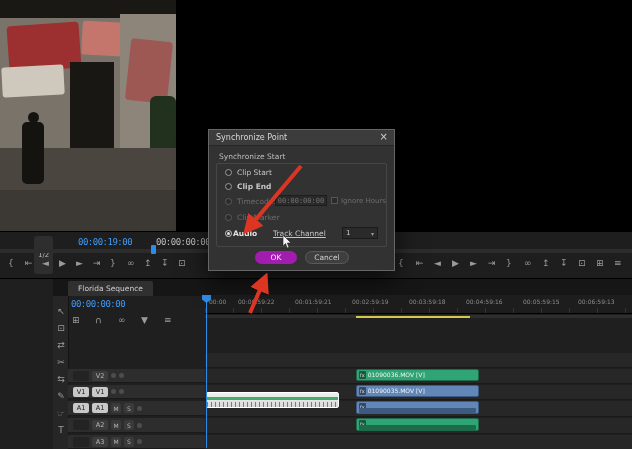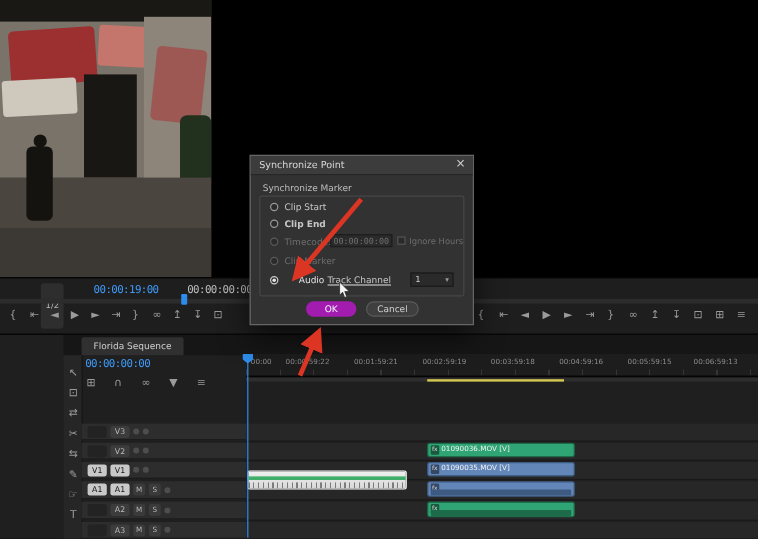--- a/index.html
+++ b/index.html
@@ -126,26 +126,20 @@
       <span class="rlabel" style="left:90px;">00:01:59:21</span>
       <span class="rlabel" style="left:147px;">00:02:59:19</span>
       <span class="rlabel" style="left:204px;">00:03:59:18</span>
       <span class="rlabel" style="left:261px;">00:04:59:16</span>
       <span class="rlabel" style="left:318px;">00:05:59:15</span>
       <span class="rlabel" style="left:373px;">00:06:59:13</span>
     </div>
     <div class="abs" style="left:205px;top:36px;width:427px;height:3px;background:#2e2e2e;"></div>
     <div class="abs" style="left:356px;top:37px;width:114px;height:2px;background:#d4c84e;"></div>
 
-    <div class="trow" style="top:74px;height:14px;">
-      <span class="patch"></span>
-      <span class="chip">V3</span>
-      <span class="dot"></span>
-      <span class="dot"></span>
-    </div>
     <div class="trow" style="top:90px;height:14px;">
       <span class="patch"></span>
       <span class="chip">V2</span>
       <span class="dot"></span>
       <span class="dot"></span>
     </div>
     <div class="trow" style="top:106px;height:14px;">
       <span class="patch hl">V1</span>
       <span class="chip hl">V1</span>
       <span class="dot"></span>
@@ -205,41 +199,41 @@
 
   <div class="abs" style="left:206px;top:296px;width:1px;height:152px;background:#2d8ceb;z-index:20;"></div>
   <div class="abs" style="left:202px;top:295px;width:9px;height:8px;background:#2d8ceb;z-index:20;clip-path:polygon(0 0,100% 0,100% 55%,50% 100%,0 55%);"></div>
 
   <div class="abs" style="left:208px;top:129px;width:187px;height:142px;background:#323232;border:1px solid #666;box-sizing:border-box;
               box-shadow:0 10px 24px rgba(0,0,0,.65);z-index:50;">
     <div class="abs" style="left:0;top:0;width:185px;height:15px;background:#3c3c3c;border-bottom:1px solid #262626;">
       <span style="position:absolute;left:7px;top:3px;font-size:8px;color:#d6d6d6;">Synchronize Point</span>
       <span style="position:absolute;right:6px;top:1px;font-size:10px;color:#cfcfcf;">×</span>
     </div>
-    <span class="dlg-label" style="left:10px;top:22px;color:#bdbdbd;">Synchronize Marker</span>
+    <span class="dlg-label" style="left:10px;top:22px;color:#bdbdbd;">Synchronize Start</span>
     <div class="abs" style="left:7px;top:33px;width:169px;height:82px;border:1px solid #464646;border-radius:2px;"></div>
 
     <span class="radio" style="left:16px;top:39px;"></span>
     <span class="dlg-label" style="left:28px;top:38px;">Clip Start</span>
 
     <span class="radio" style="left:16px;top:53px;"></span>
     <span class="dlg-label" style="left:28px;top:52px;font-weight:bold;">Clip End</span>
 
     <span class="radio dim" style="left:16px;top:68px;"></span>
     <span class="dlg-label dim" style="left:28px;top:67px;">Timecode:</span>
     <span style="position:absolute;left:66px;top:65px;width:52px;height:11px;background:#2a2a2a;border:1px solid #1d1d1d;box-sizing:border-box;
                  font-size:7px;color:#707070;display:flex;align-items:center;justify-content:center;font-family:'DejaVu Sans Mono',monospace;">00:00:00:00</span>
     <span style="position:absolute;left:122px;top:67px;width:7px;height:7px;background:#2a2a2a;border:1px solid #555;box-sizing:border-box;"></span>
     <span class="dlg-label dim" style="left:132px;top:67px;font-size:7px;">Ignore Hours</span>
 
     <span class="radio dim" style="left:16px;top:84px;"></span>
     <span class="dlg-label dim" style="left:28px;top:83px;">Clip Marker</span>
 
     <span class="radio sel" style="left:16px;top:100px;"></span>
-    <span class="dlg-label" style="left:40px;top:99px;color:#e2e2e2;">Audio</span>
+    <span class="dlg-label" style="left:24px;top:99px;color:#e2e2e2;font-weight:bold;">Audio</span>
     <span class="dlg-label" style="left:64px;top:99px;text-decoration:underline;">Track Channel</span>
     <div class="abs" style="left:133px;top:97px;width:36px;height:12px;background:#2a2a2a;border:1px solid #1a1a1a;box-sizing:border-box;
                 display:flex;align-items:center;justify-content:space-between;padding:0 3px;">
       <span style="font-size:7px;color:#cfcfcf;">1</span>
       <span style="font-size:6px;color:#9a9a9a;">▾</span>
     </div>
 
     <div class="btn" style="left:46px;top:121px;width:42px;background:#a21caf;color:#f4f8ff;">OK</div>
     <div class="btn" style="left:96px;top:121px;width:44px;background:#3f3f3f;border:1px solid #5a5a5a;color:#d0d0d0;">Cancel</div>
   </div>

